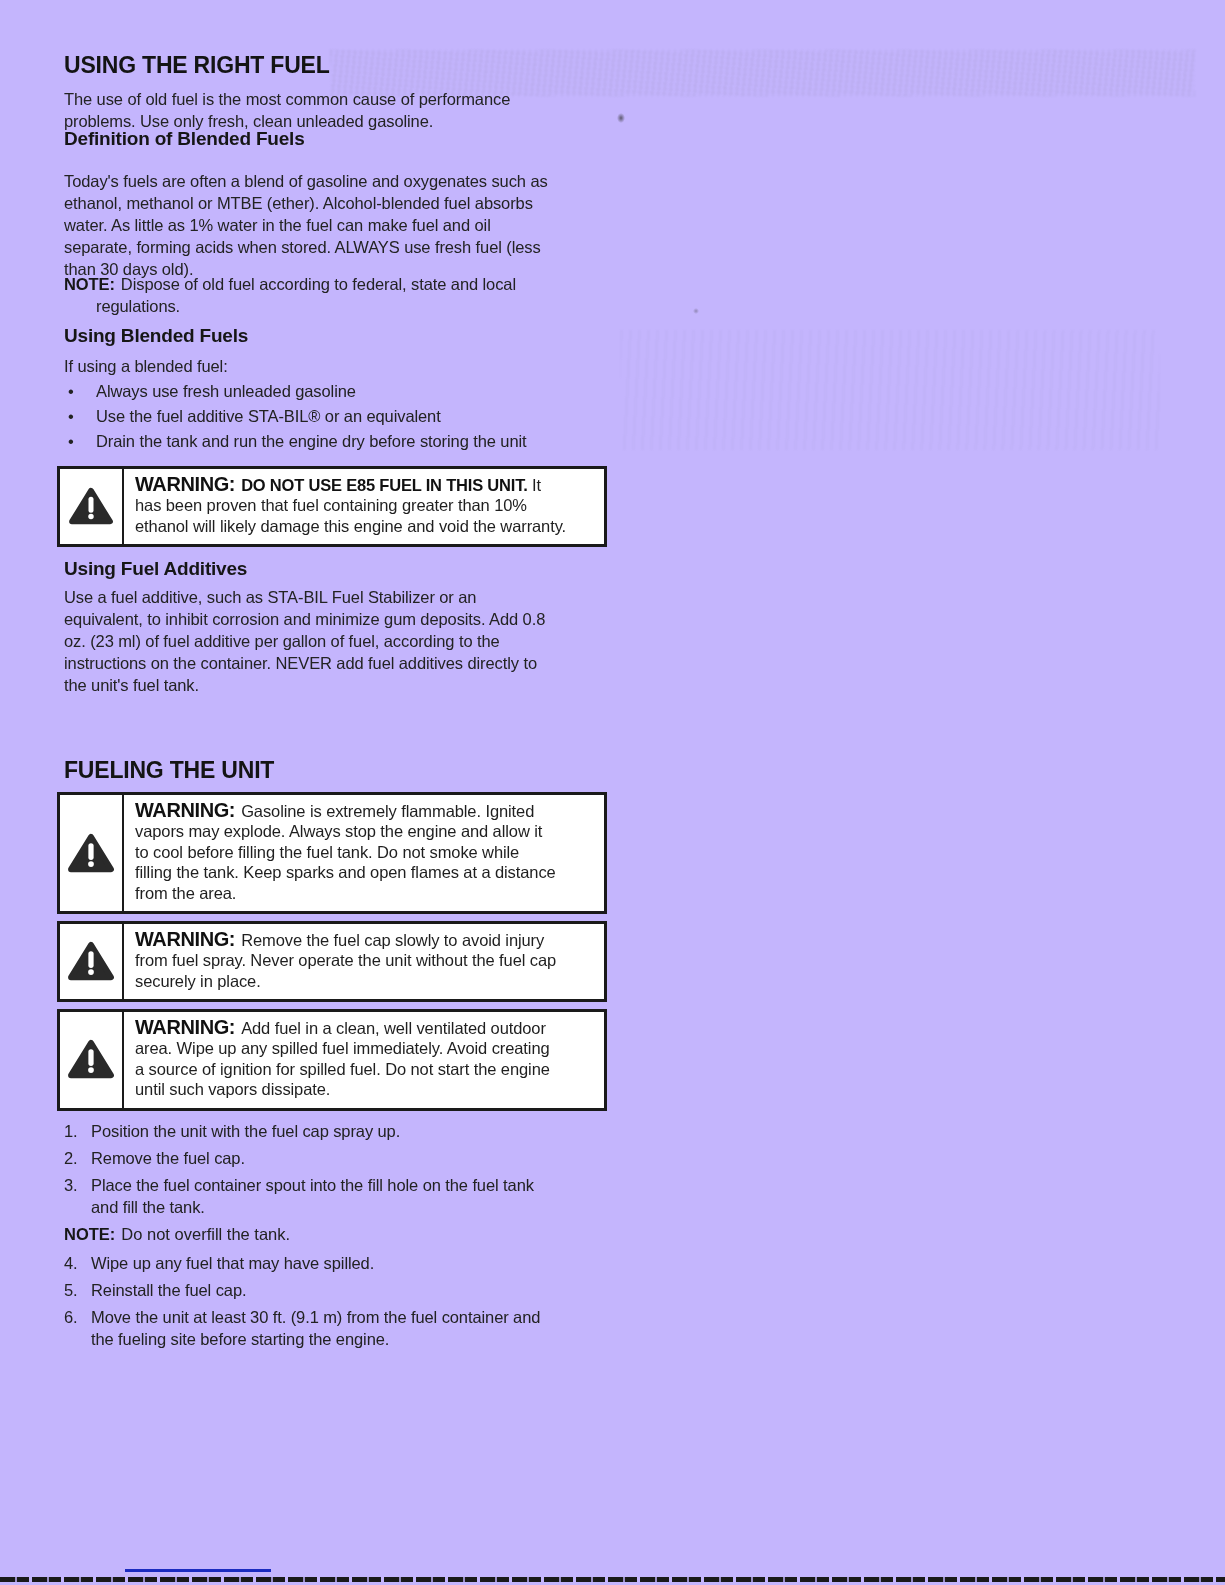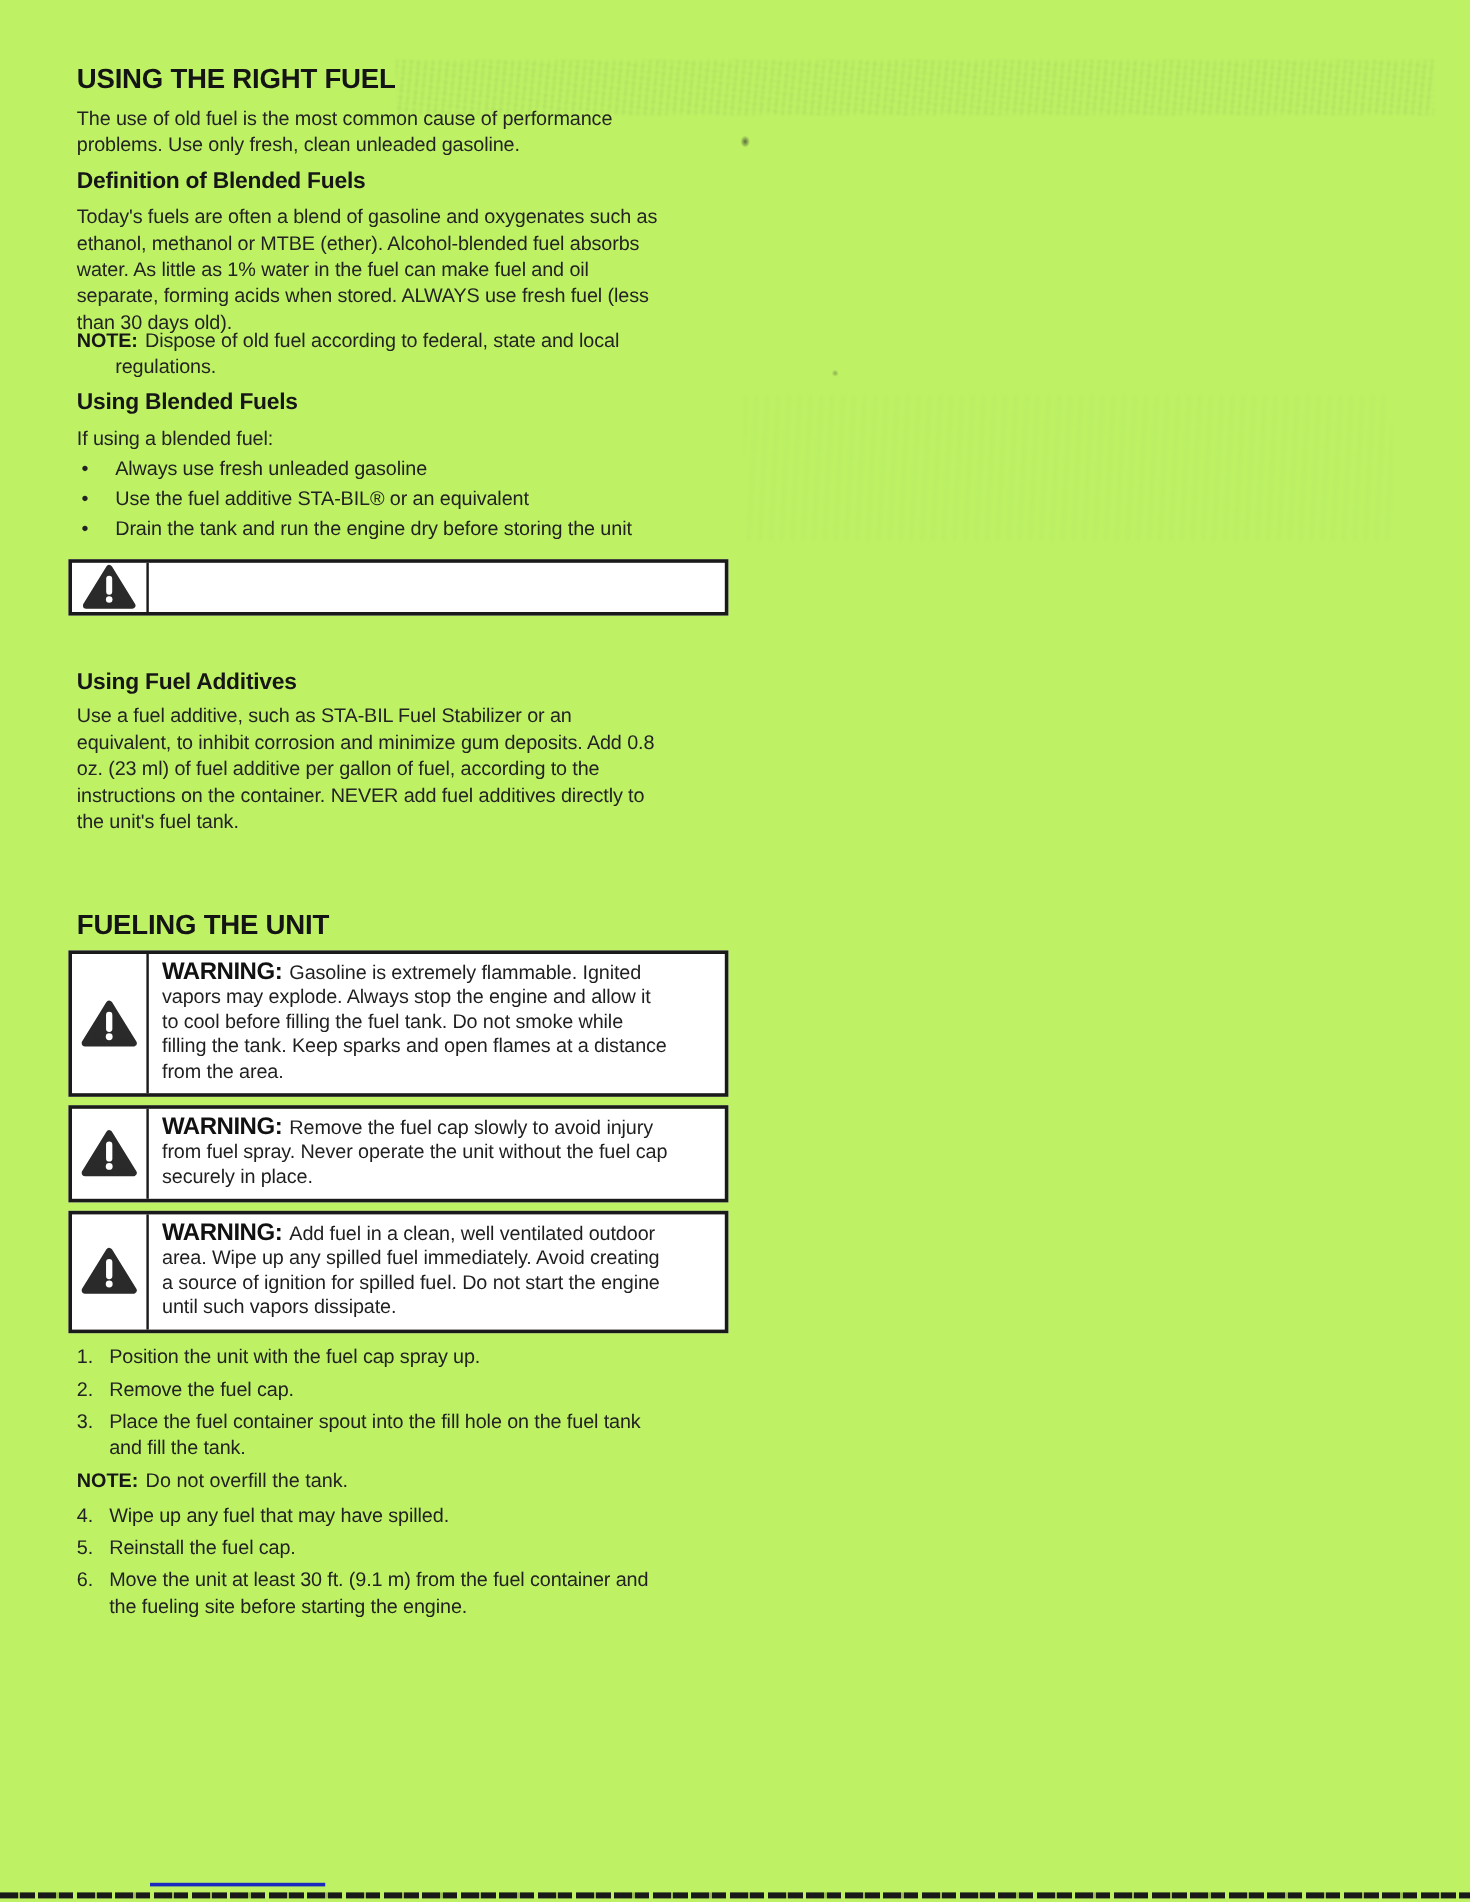--- a/index.html
+++ b/index.html
@@ -1,19 +1,19 @@
 <!DOCTYPE html>
 <html><head>
 <meta charset="utf-8">
 <style>
   html,body{margin:0;padding:0;background:#e8e8e8;}
   .page{
     position:relative;
     width:1225px;height:1585px;
-    background:#bef264;
+    background:#c4b5fd;
     font-family:"Liberation Sans","DejaVu Sans",sans-serif;
     color:#222;
     overflow:hidden;
     margin:0 auto;
   }
   h1.sec{
     position:absolute;left:64px;margin:0;
     font-size:23px;font-weight:700;letter-spacing:-0.2px;color:#141414;
     white-space:pre;
   }
@@ -92,21 +92,21 @@
   <div class="noise1"></div>
   <div class="noise2"></div>
   <div class="speck speck1"></div>
   <div class="speck speck2"></div>
 
   <h1 class="sec" style="top:52px">USING THE RIGHT FUEL</h1>
 
   <p class="p" style="top:88px">The use of old fuel is the most common cause of performance
 problems. Use only fresh, clean unleaded gasoline.</p>
 
-  <h2 class="sub" style="top:141px">Definition of Blended Fuels</h2>
+  <h2 class="sub" style="top:128px">Definition of Blended Fuels</h2>
 
   <p class="p" style="top:170px">Today's fuels are often a blend of gasoline and oxygenates such as
 ethanol, methanol or MTBE (ether). Alcohol-blended fuel absorbs
 water. As little as 1% water in the fuel can make fuel and oil
 separate, forming acids when stored. ALWAYS use fresh fuel (less
 than 30 days old).</p>
 
   <p class="p hang" style="top:273px"><span class="lbl">NOTE:</span><span>Dispose of old fuel according to federal, state and local
 regulations.</span></p>
 
@@ -130,20 +130,23 @@
   </div>
 
   <div class="warnbox" style="top:466px">
     <div class="warn-icon-cell">
       <svg class="tri" viewBox="0 0 100 90" width="46" height="41" aria-hidden="true">
         <path d="M50 10 L92 78 L8 78 Z" fill="#2a2a2a" stroke="#2a2a2a" stroke-width="12" stroke-linejoin="round"></path>
         <path d="M50 29 L50 53" stroke="#ffffff" stroke-width="11" stroke-linecap="round"></path>
         <circle cx="50" cy="67" r="6" fill="#ffffff"></circle>
       </svg>
     </div>
+    <div class="warn-text"><span class="warn-label">WARNING:</span><span class="warn-bold">DO NOT USE E85 FUEL IN THIS UNIT.</span><span> </span><span>It
+has been proven that fuel containing greater than 10%
+ethanol will likely damage this engine and void the warranty.</span></div>
   </div>
 
   <h2 class="sub" style="top:558px">Using Fuel Additives</h2>
 
   <p class="p" style="top:586px">Use a fuel additive, such as STA-BIL Fuel Stabilizer or an
 equivalent, to inhibit corrosion and minimize gum deposits. Add 0.8
 oz. (23 ml) of fuel additive per gallon of fuel, according to the
 instructions on the container. NEVER add fuel additives directly to
 the unit's fuel tank.</p>
 

